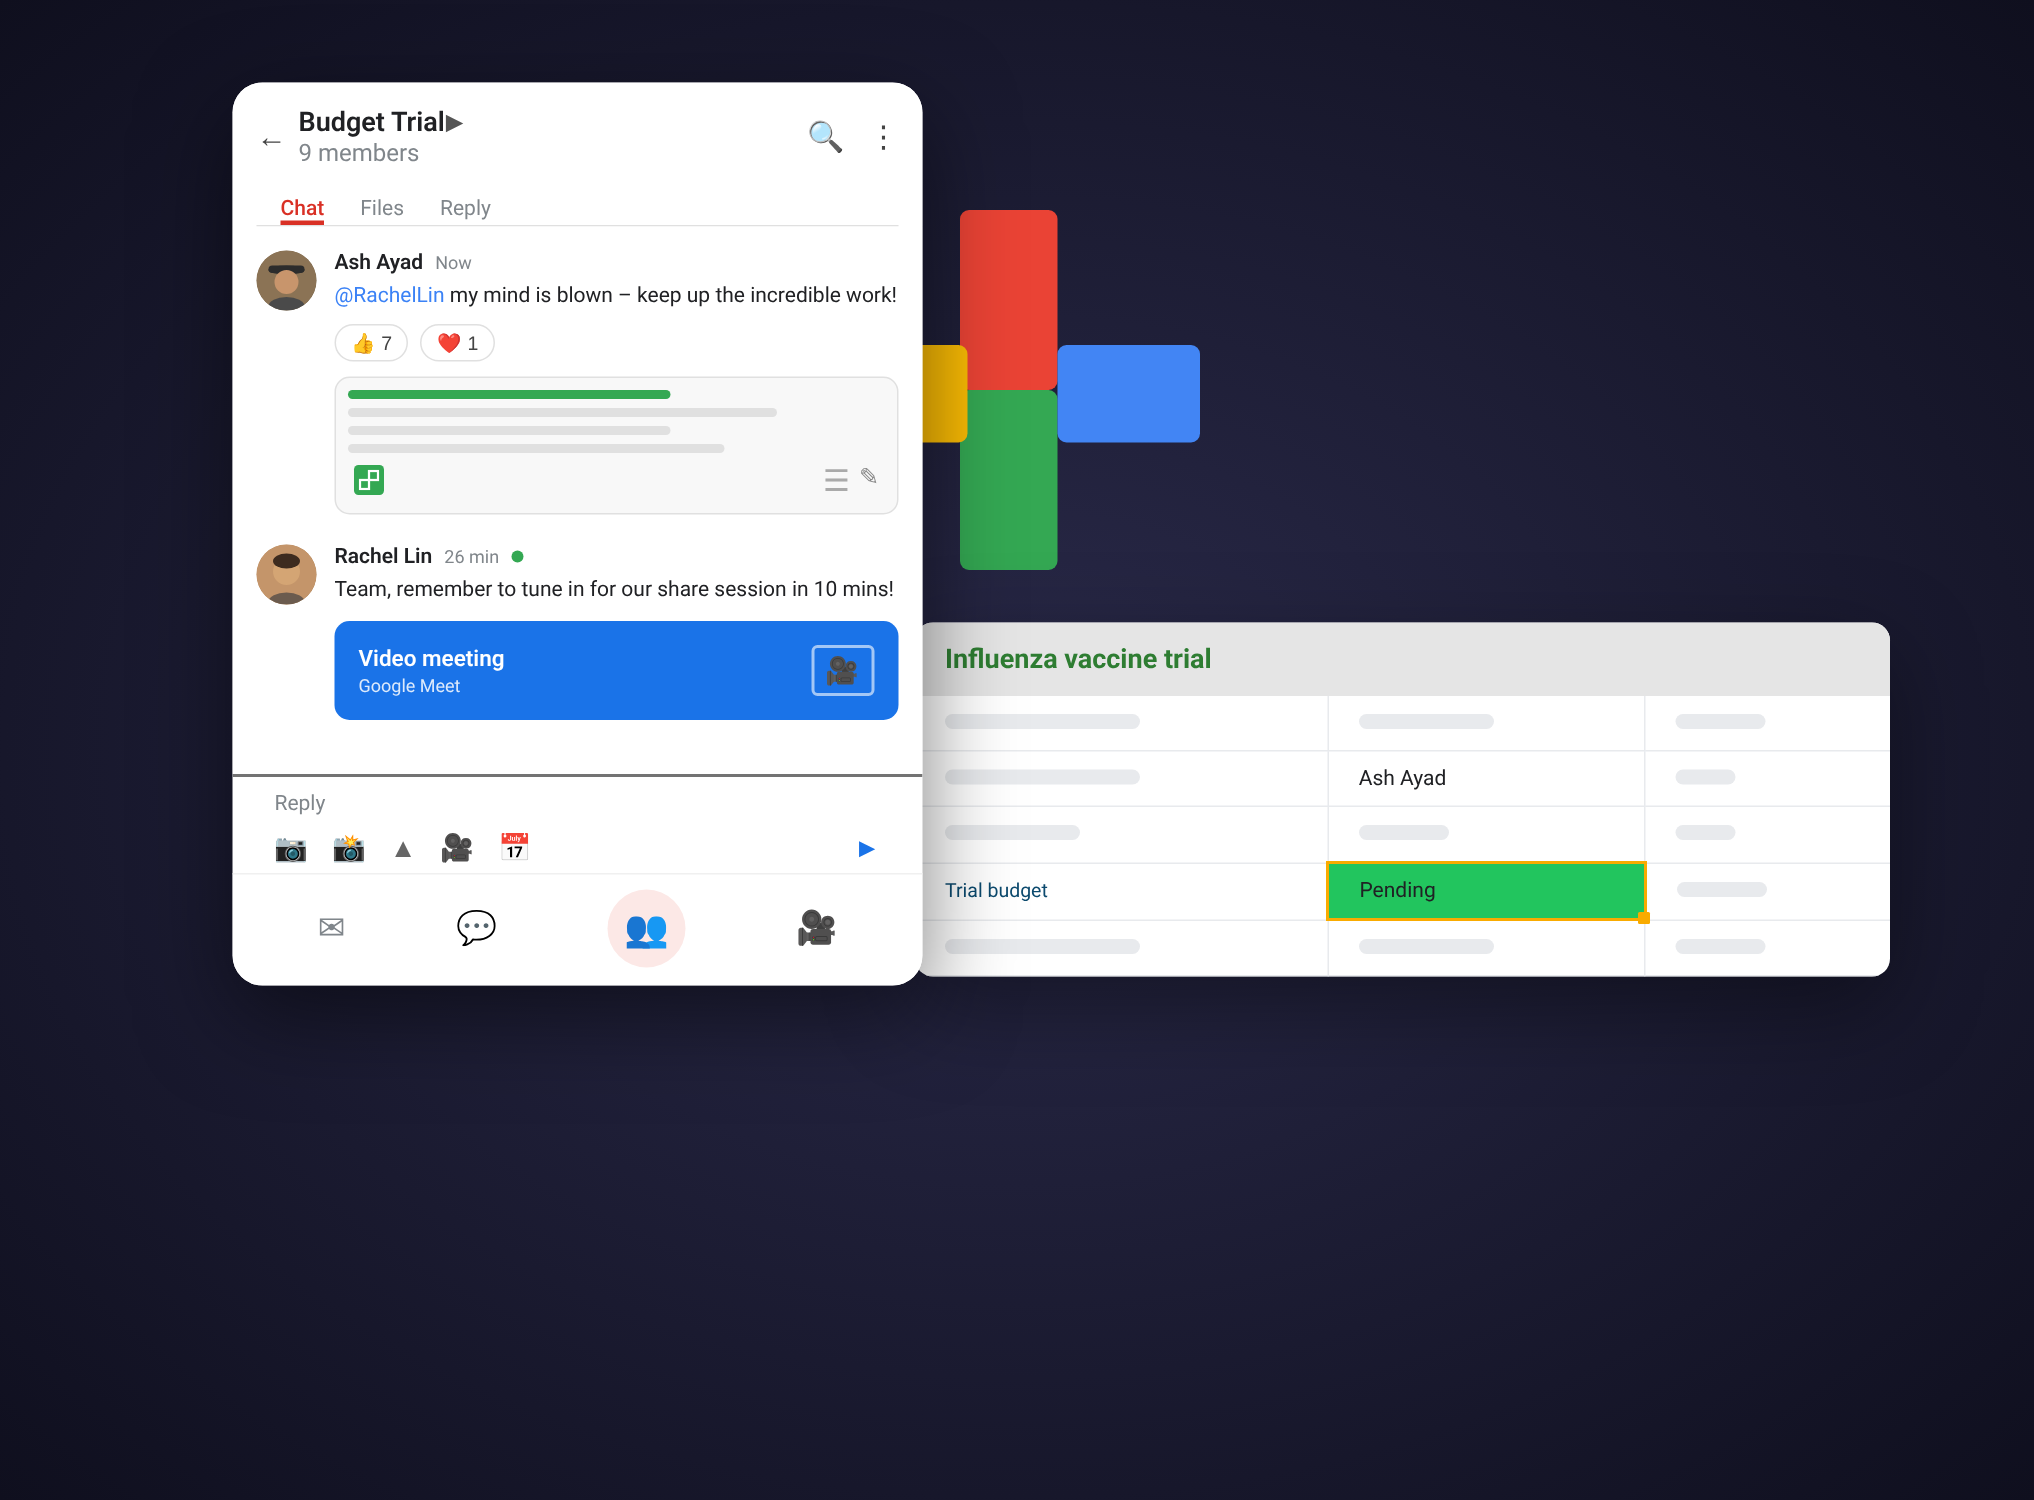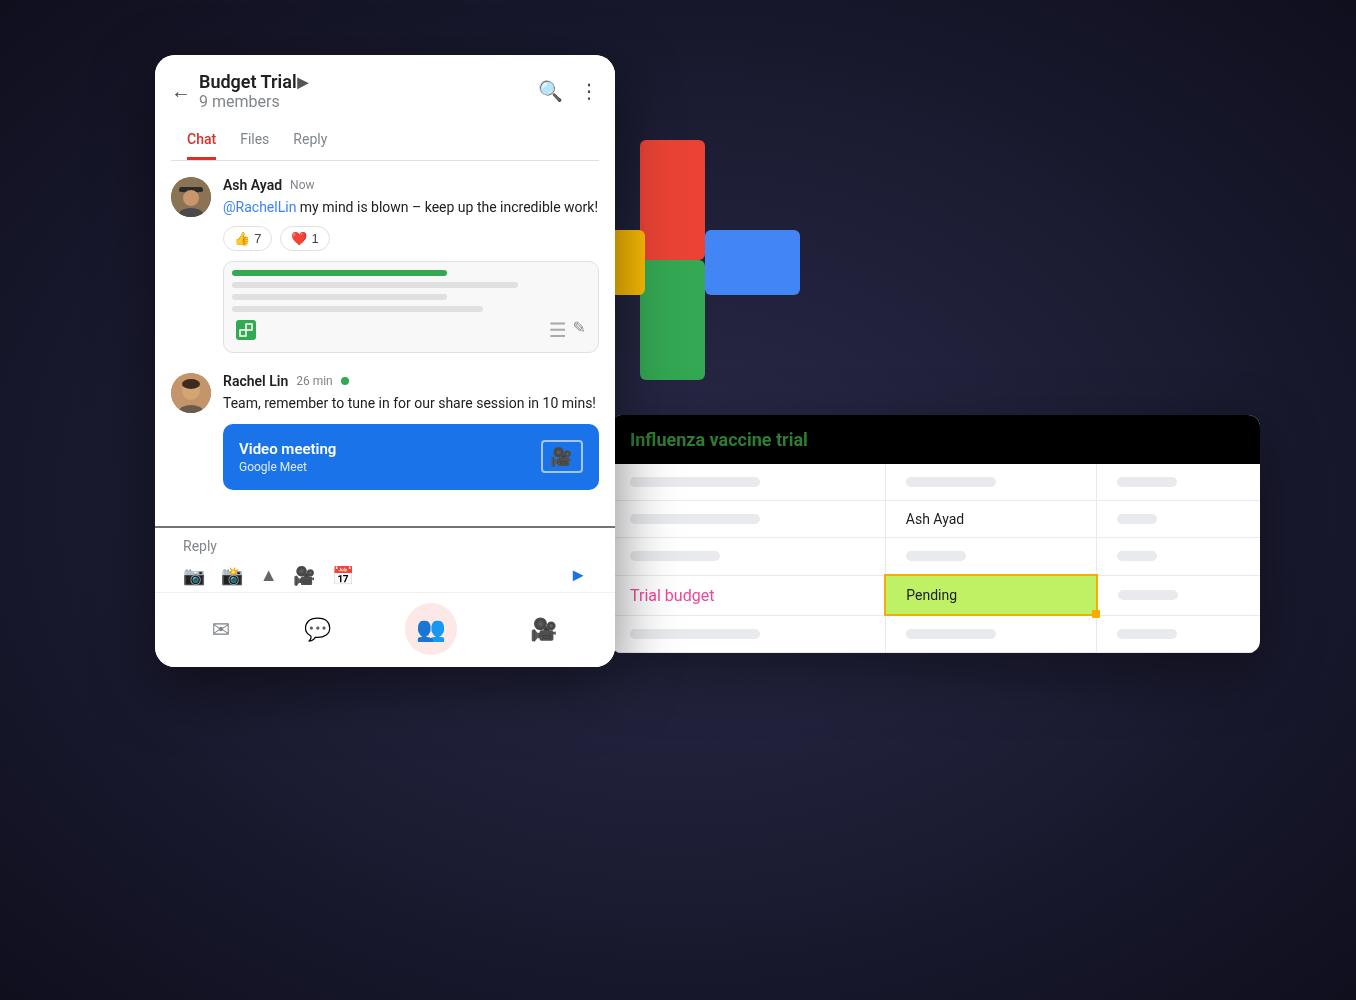--- a/index.html
+++ b/index.html
@@ -90,21 +90,20 @@
       display: flex;
       gap: 24px;
       padding: 12px 16px 0;
       border-bottom: 1px solid #e0e0e0;
       margin-top: 8px;
     }
 
     .chat-tab {
       font-size: 14px;
       color: #80868b;
-      padding-bottom: 10px;
       cursor: pointer;
       border-bottom: 3px solid transparent;
     }
 
     .chat-tab.active {
       color: #d93025;
       border-bottom: 3px solid #d93025;
       font-weight: 500;
     }
 
@@ -368,21 +367,21 @@
       left: 610px;
       width: 650px;
       background: #fff;
       border-radius: 12px;
       box-shadow: 0 20px 60px rgba(0,0,0,0.4);
       overflow: hidden;
       z-index: 5;
     }
 
     .sheet-header {
-      background: #000000;
+      background: #e5e5e5;
       padding: 14px 20px;
     }
 
     .sheet-title {
       font-size: 18px;
       font-weight: 700;
       color: #2e7d32;
     }
 
     .sheet-table {
@@ -409,39 +408,39 @@
       display: inline-block;
     }
 
     .cell-ph-long { width: 130px; }
     .cell-ph-med { width: 90px; }
     .cell-ph-short { width: 60px; }
     .cell-ph-xshort { width: 40px; }
 
     .cell-highlighted {
       border: 2px solid #f9ab00 !important;
-      background: #bef264;
+      background: #22c55e;
       position: relative;
       margin-top: 38px;
     }
 
     .cell-highlighted::after {
       content: '';
       position: absolute;
       bottom: -4px;
       right: -4px;
       width: 8px;
       height: 8px;
       background: #f9ab00;
       border-radius: 1px;
     }
 
     .cell-label {
-      color: #ec4899;
-      font-size: 16px;
+      color: #0c4a6e;
+      font-size: 13px;
     }
 
     
     .gplus-cross {
       position: absolute;
       top: 130px;
       left: 540px;
       z-index: 2;
     }
   </style>
@@ -557,21 +556,21 @@
       </div>
       <div class="message-content">
         <div class="message-header">
           <span class="message-sender">Rachel Lin</span>
           <span class="message-time">26 min</span>
           <span class="online-dot"></span>
         </div>
         <div class="message-text">Team, remember to tune in for our share session in 10 mins!</div>
 
         <div class="video-meeting-card">
-          <div style="display:flex;justify-content:space-between;align-items:flex-start;gap:12px;">
+          <div style="display:flex;justify-content:space-between;align-items:flex-end;gap:12px;">
             <div>
               <div class="video-meeting-title">Video meeting</div>
               <div class="video-meeting-sub">Google Meet</div>
             </div>
             <div style="border:2px solid rgba(255,255,255,0.6);border-radius:4px;padding:4px 8px;font-size:18px;">🎥</div>
           </div>
         </div>
       </div>
     </div>
   </div>

